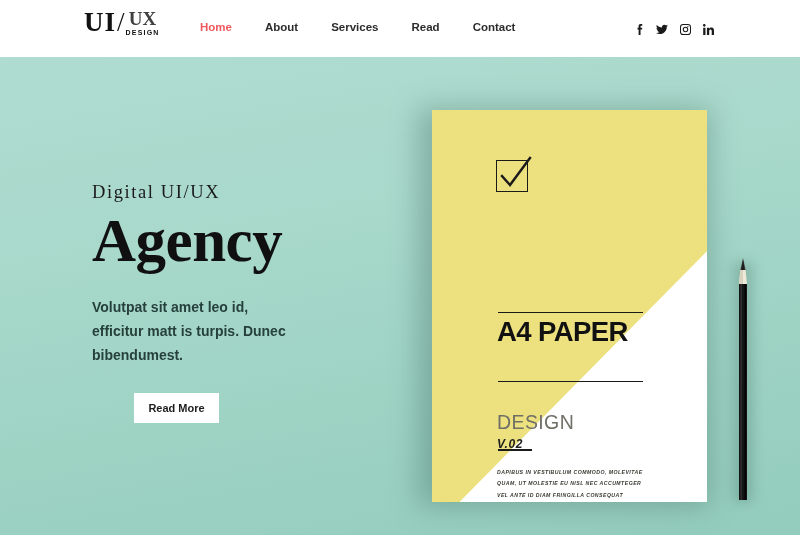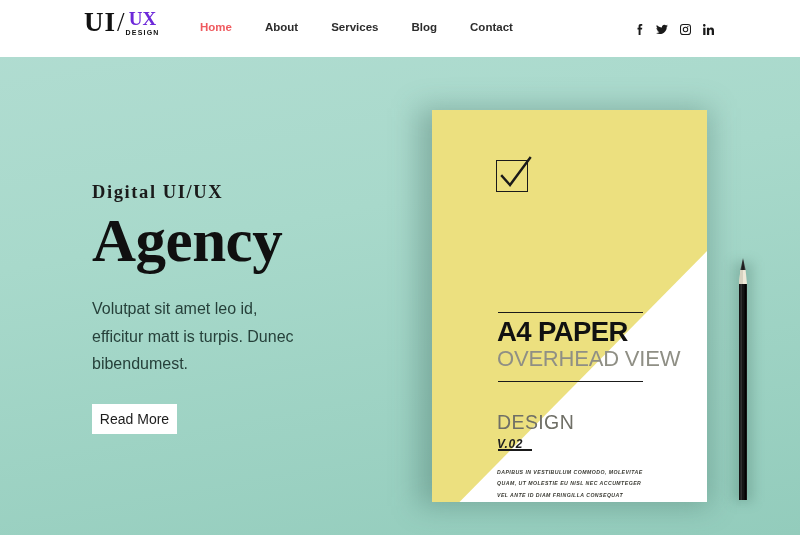--- a/index.html
+++ b/index.html
@@ -33,21 +33,21 @@
     letter-spacing:1px;
   }
   .logo-slash {
     font-family:"Liberation Serif", serif;
     font-weight:400; font-size:27px; color:#111;
     margin:0 1px;
   }
   .logo-right { display:flex; flex-direction:column; align-items:center; margin-top:1px; }
   .logo-ux {
     font-family:"Liberation Serif", serif;
-    font-weight:700; font-size:19px; color:#6d28d9;
+    font-weight:700; font-size:19px; color:#404040;
     letter-spacing:0px; line-height:0.95;
   }
   .logo-design {
     font-family:"Liberation Sans", sans-serif;
     font-weight:700; font-size:7px; color:#111;
     letter-spacing:1.2px; margin-top:1px;
   }
 
   .nav { position:absolute; left:192px; top:21px; display:flex; }
   .nav-item {
@@ -61,38 +61,38 @@
     width:20px; height:16px; margin-left:3px;
     display:flex; align-items:center; justify-content:center;
     cursor:pointer;
   }
   .social-icon svg { fill:#1a1a1a; }
 
   
   .hero { position:absolute; left:92px; top:182px; width:250px; z-index:10; }
   .hero-eyebrow {
     font-family:"Liberation Serif", serif;
-    font-size:18.5px; font-weight:700; color:#1b1b1b;
+    font-size:18.5px; font-weight:400; color:#1b1b1b;
     letter-spacing:1.6px;
   }
   .hero-title {
     font-family:"Liberation Serif", serif;
     font-size:61px; font-weight:700; color:#101010;
     line-height:1.0; margin-top:7px; letter-spacing:-0.5px;
   }
   .hero-desc {
-    font-size:16px; color:#26403a; line-height:1.72;
-    margin-top:24px; font-weight:400; max-width:208px;
+    font-size:14px; color:#26403a; line-height:1.72;
+    margin-top:24px; font-weight:700; max-width:208px;
   }
   .hero-btn {
     margin-top:26px; width:85px; height:30px;
     background:#ffffff; border:none;
     display:flex; align-items:center; justify-content:center;
-    font-size:14px; font-weight:400; color:#1c1c1c;
-    cursor:pointer; font-family:"Liberation Sans", sans-serif;
+    font-size:11px; font-weight:700; color:#1c1c1c;
+    cursor:pointer; font-family:"Liberation Sans", sans-serif;margin-left:42px;
   }
 
   
   .poster-shadow {
     position:absolute; left:418px; top:108px;
     width:292px; height:398px;
     background:rgba(40,80,70,0.30);
     filter:blur(14px);
     z-index:4;
   }
@@ -177,21 +177,21 @@
       <span class="logo-right">
         <span class="logo-ux">UX</span>
         <span class="logo-design">DESIGN</span>
       </span>
     </div>
 
     <nav class="nav">
       <span class="nav-item active">Home</span>
       <span class="nav-item">About</span>
       <span class="nav-item">Services</span>
-      <span class="nav-item">Blog</span>
+      <span class="nav-item">Read</span>
       <span class="nav-item">Contact</span>
     </nav>
 
     <div class="social">
       <span class="social-icon">
         <svg width="9" height="11" viewBox="0 0 9 16">
             <path d="M6 5.3V3.8c0-.7.2-1.1 1.2-1.1h1.3V0H6.4C4 0 3.2 1.1 3.2 3.1v2.2H1.6V8h1.6v8H6V8h2.2l.3-2.7H6z"></path>
           </svg>
       </span>
       <span class="social-icon">
@@ -224,21 +224,20 @@
     <div class="poster-yellow"></div>
     <div class="poster-body">
 
       <div class="check-box"></div>
       <svg class="check-mark" viewBox="0 0 44 44">
         <path d="M8 24 L16 33 L36 6" stroke="#1a1a1a" stroke-width="2.4" fill="none" stroke-linecap="square"></path>
       </svg>
 
       <div class="rule rule-1"></div>
       <div class="t-a4">A4 PAPER</div>
-      <div class="t-overhead">OVERHEAD VIEW</div>
       <div class="rule rule-2"></div>
 
       <div class="t-mockup">DESIGN</div>
       <div class="t-v02">V.02</div>
       <div class="rule rule-3"></div>
 
       <div class="t-lorem">Dapibus in vestibulum commodo, molevitae quam, ut molestie eu nisl nec accumteger vel ante id diam fringilla consequat</div>
 
     </div>
   </div>

